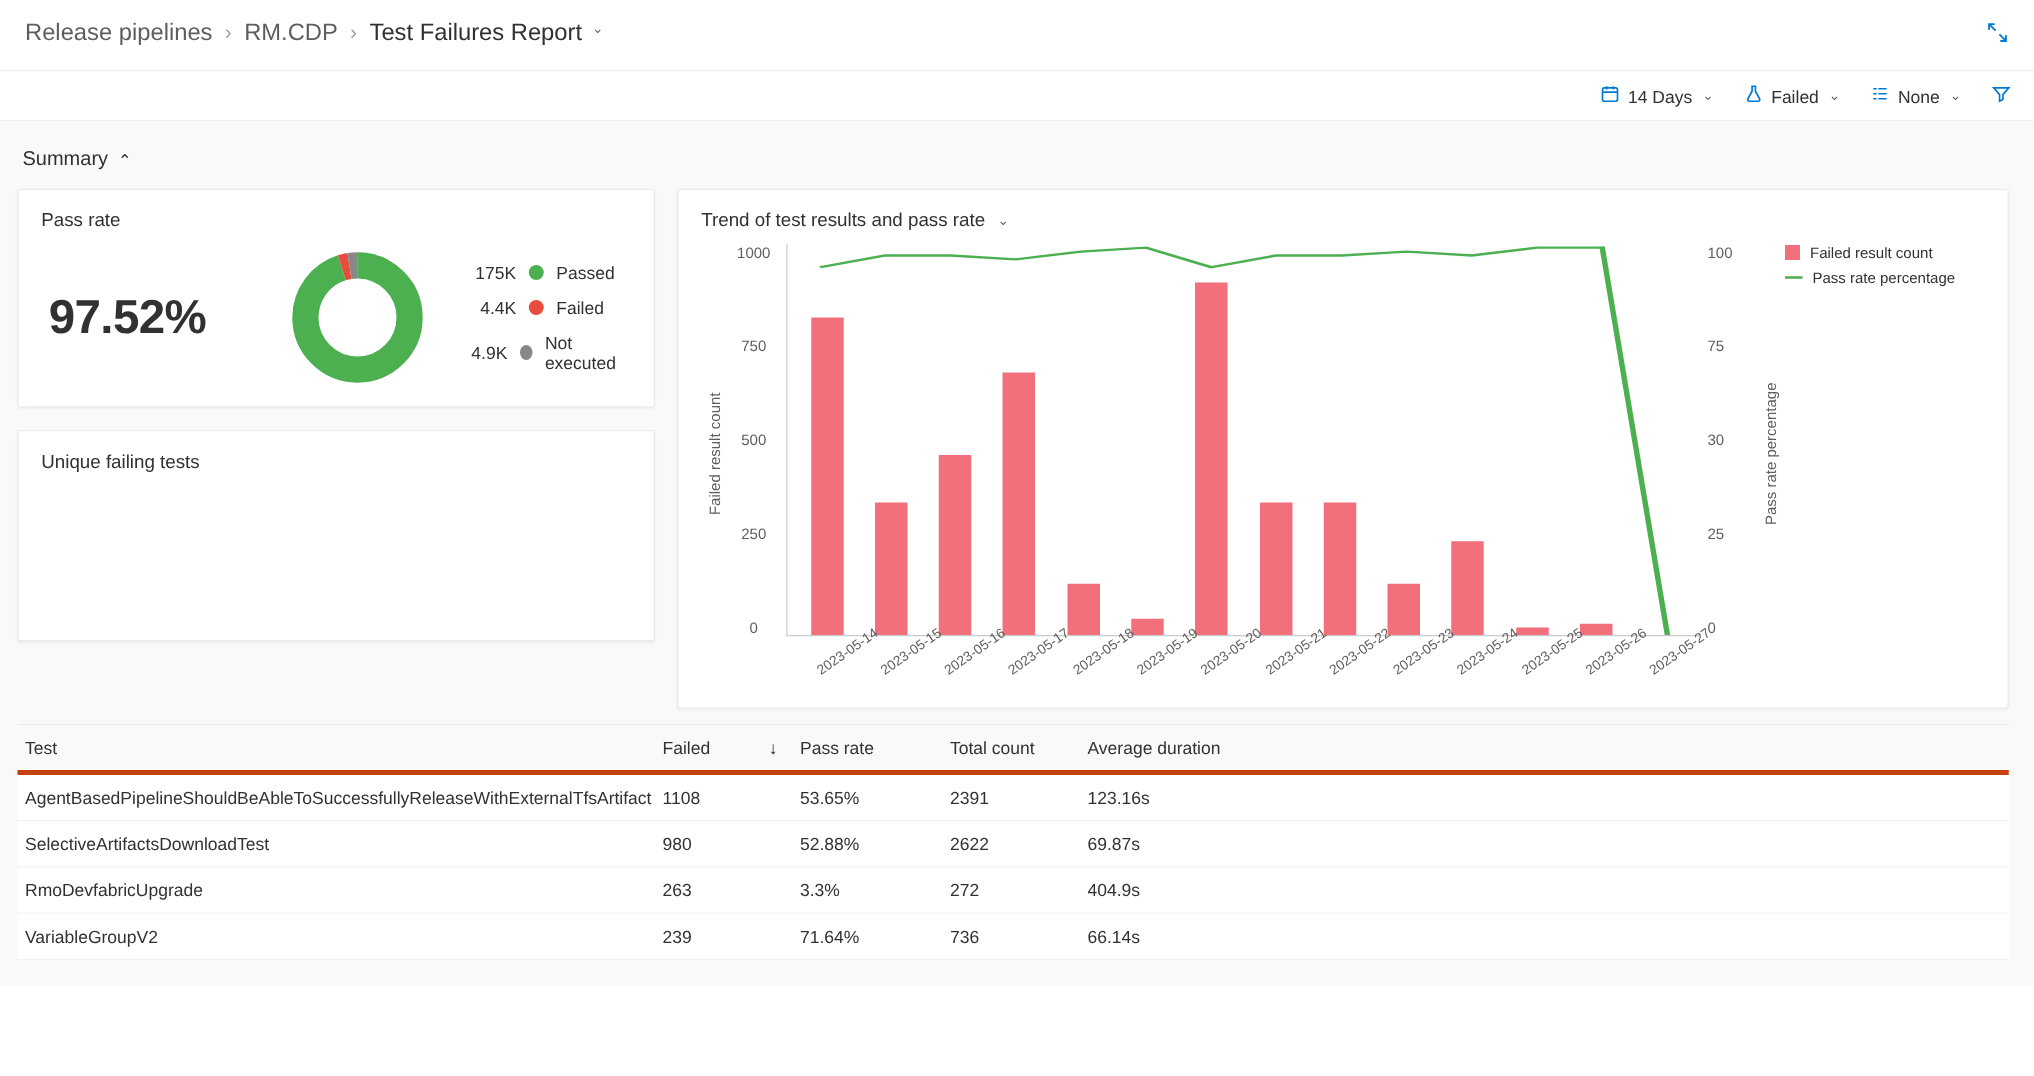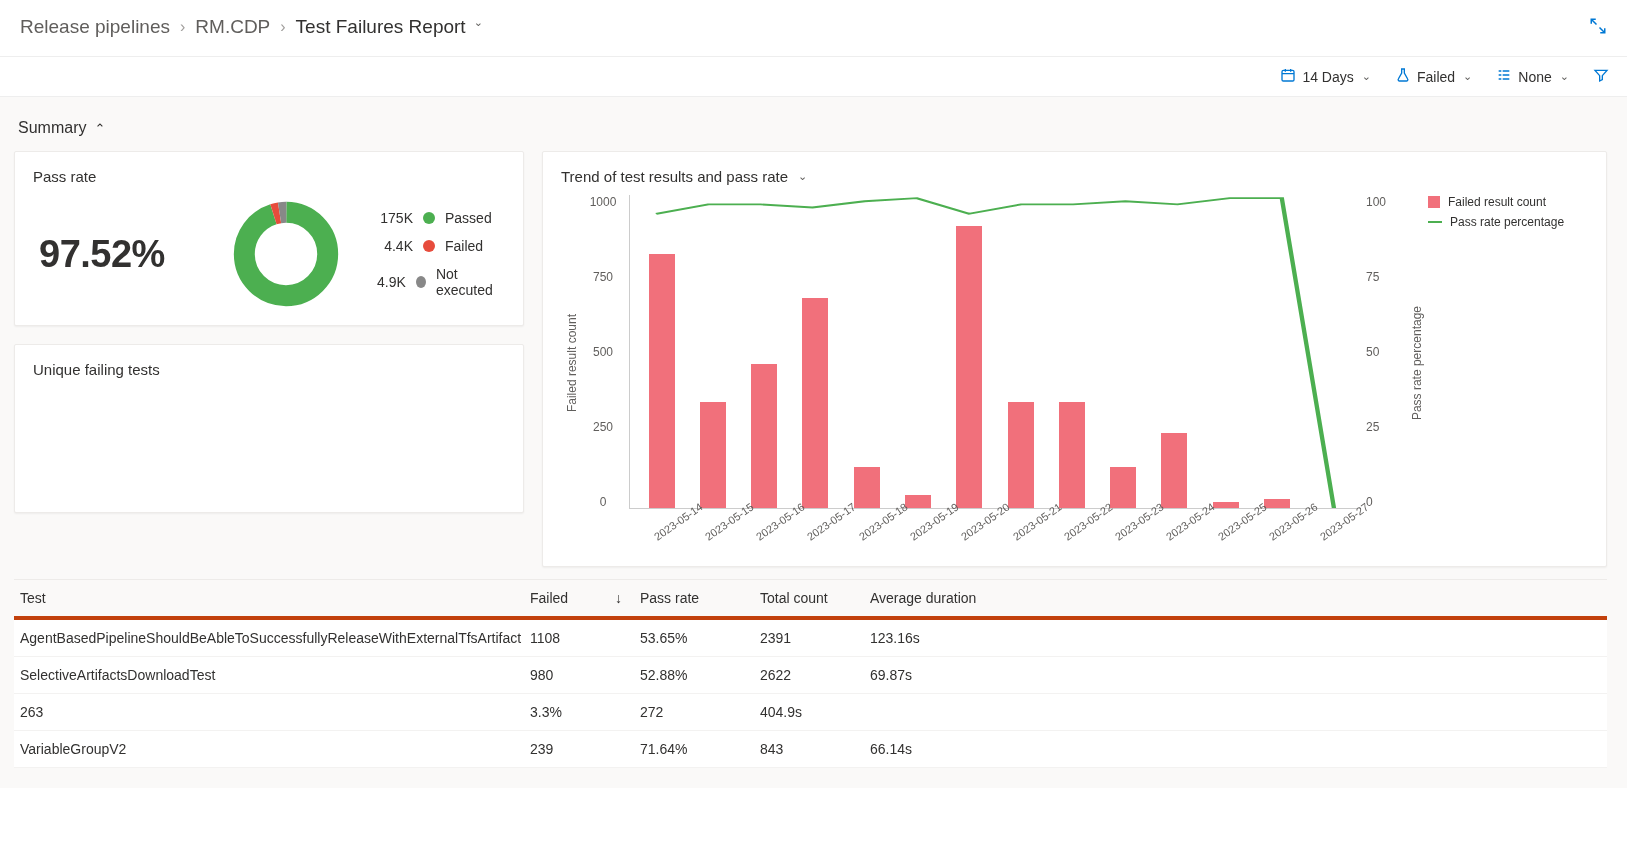--- a/index.html
+++ b/index.html
@@ -372,21 +372,21 @@
               <div class="x-label">2023-05-23</div>
               <div class="x-label">2023-05-24</div>
               <div class="x-label">2023-05-25</div>
               <div class="x-label">2023-05-26</div>
               <div class="x-label">2023-05-27</div>
             </div>
         </div>
         <div class="y-axis-right" id="yaxis-right">
             <div>100</div>
             <div>75</div>
-            <div>50</div>
+            <div>30</div>
             <div>25</div>
             <div>0</div>
           </div>
         <div class="y-label-right">Pass rate percentage</div>
         <div class="chart-legend">
           <div class="chart-legend-row">
             <span class="sq-red"></span>
             <span>Failed result count</span>
           </div>
           <div class="chart-legend-row">
@@ -426,27 +426,28 @@
           <div>123.16s</div>
         </div>
         <div class="table-row">
           <div>SelectiveArtifactsDownloadTest</div>
           <div>980</div>
           <div>52.88%</div>
           <div>2622</div>
           <div>69.87s</div>
         </div>
         <div class="table-row">
+          <div>RmoDevfabricUpgrade</div>
           <div>263</div>
           <div>3.3%</div>
           <div>272</div>
           <div>404.9s</div>
         </div>
         <div class="table-row">
           <div>VariableGroupV2</div>
           <div>239</div>
           <div>71.64%</div>
-          <div>843</div>
+          <div>736</div>
           <div>66.14s</div>
         </div>
       </div>
   </div>
 </div>
 
 </body></html>

